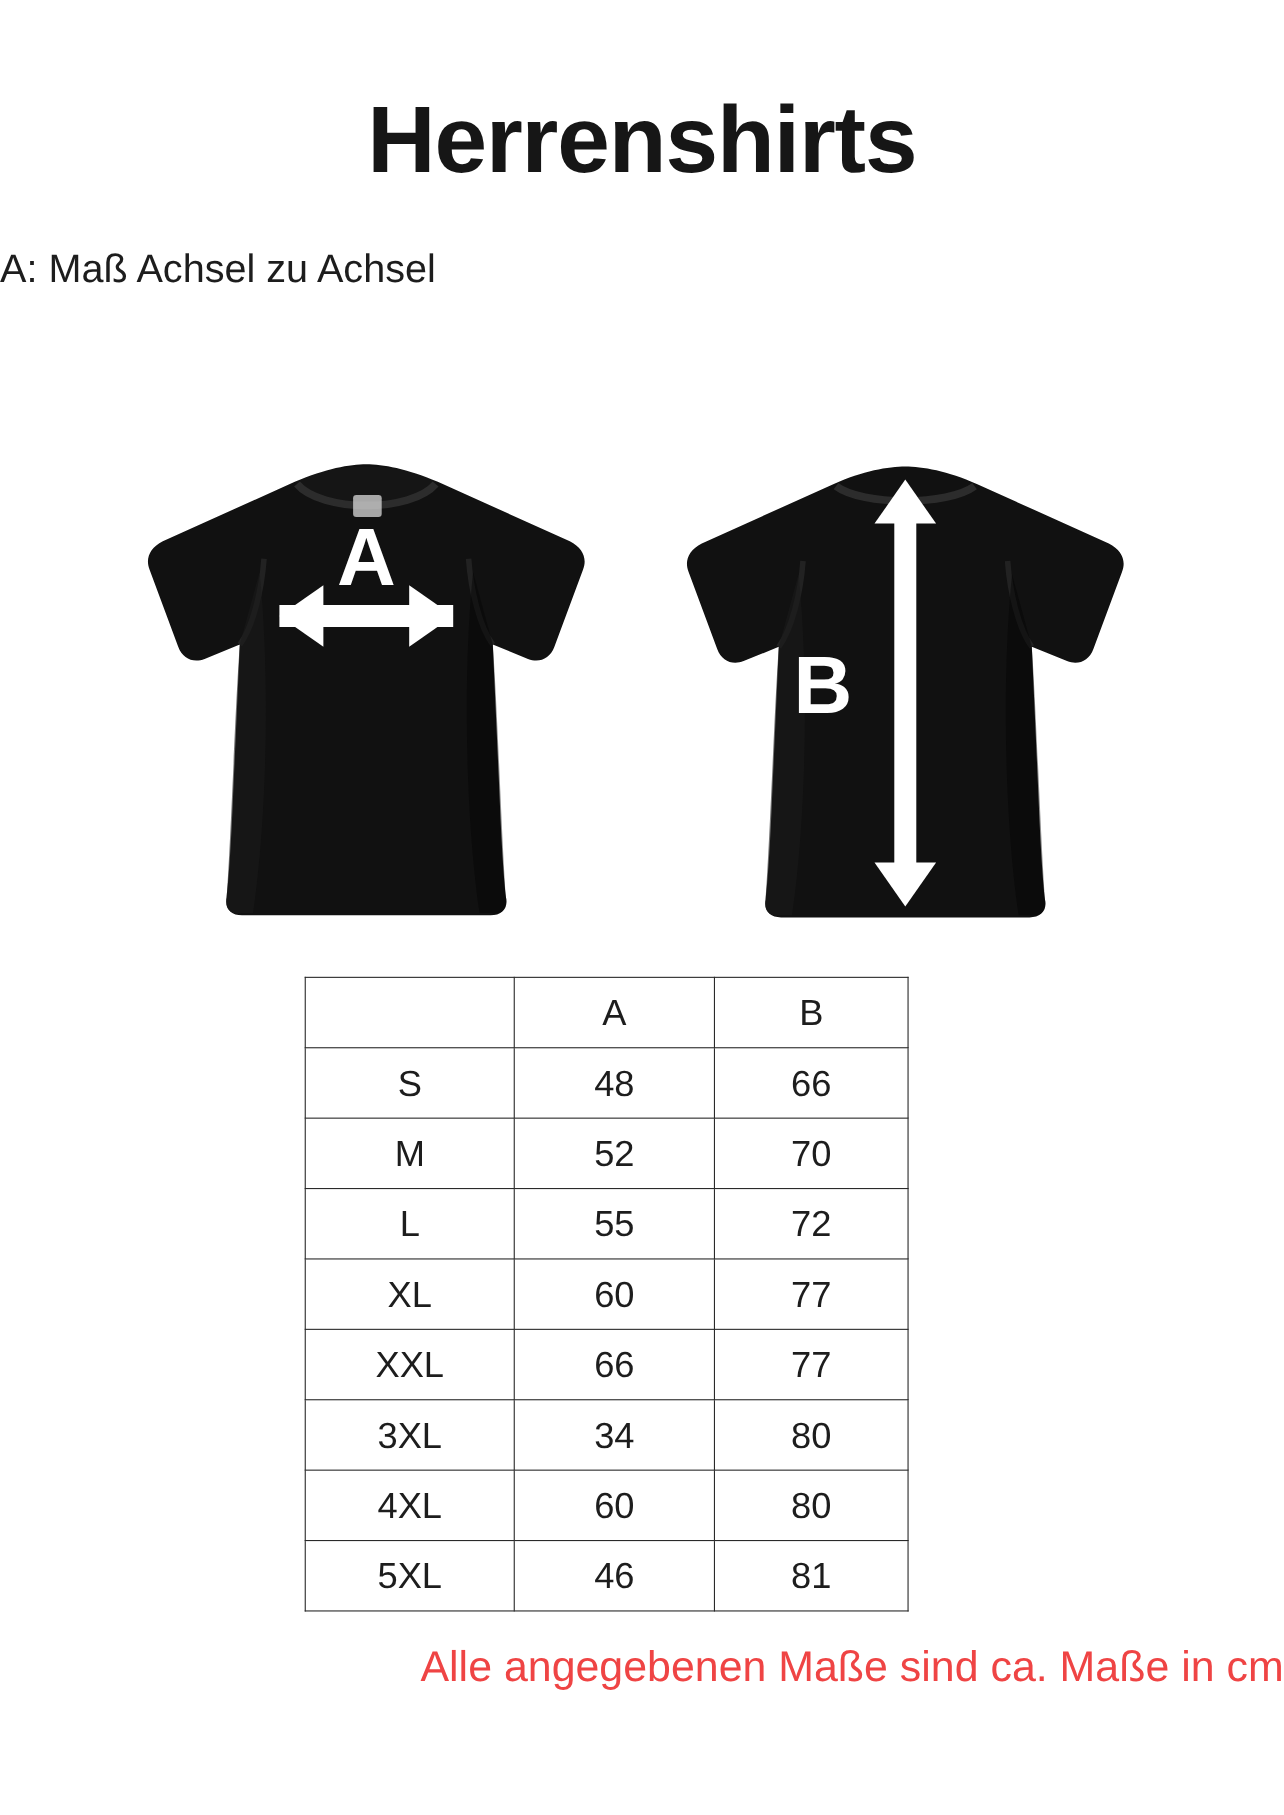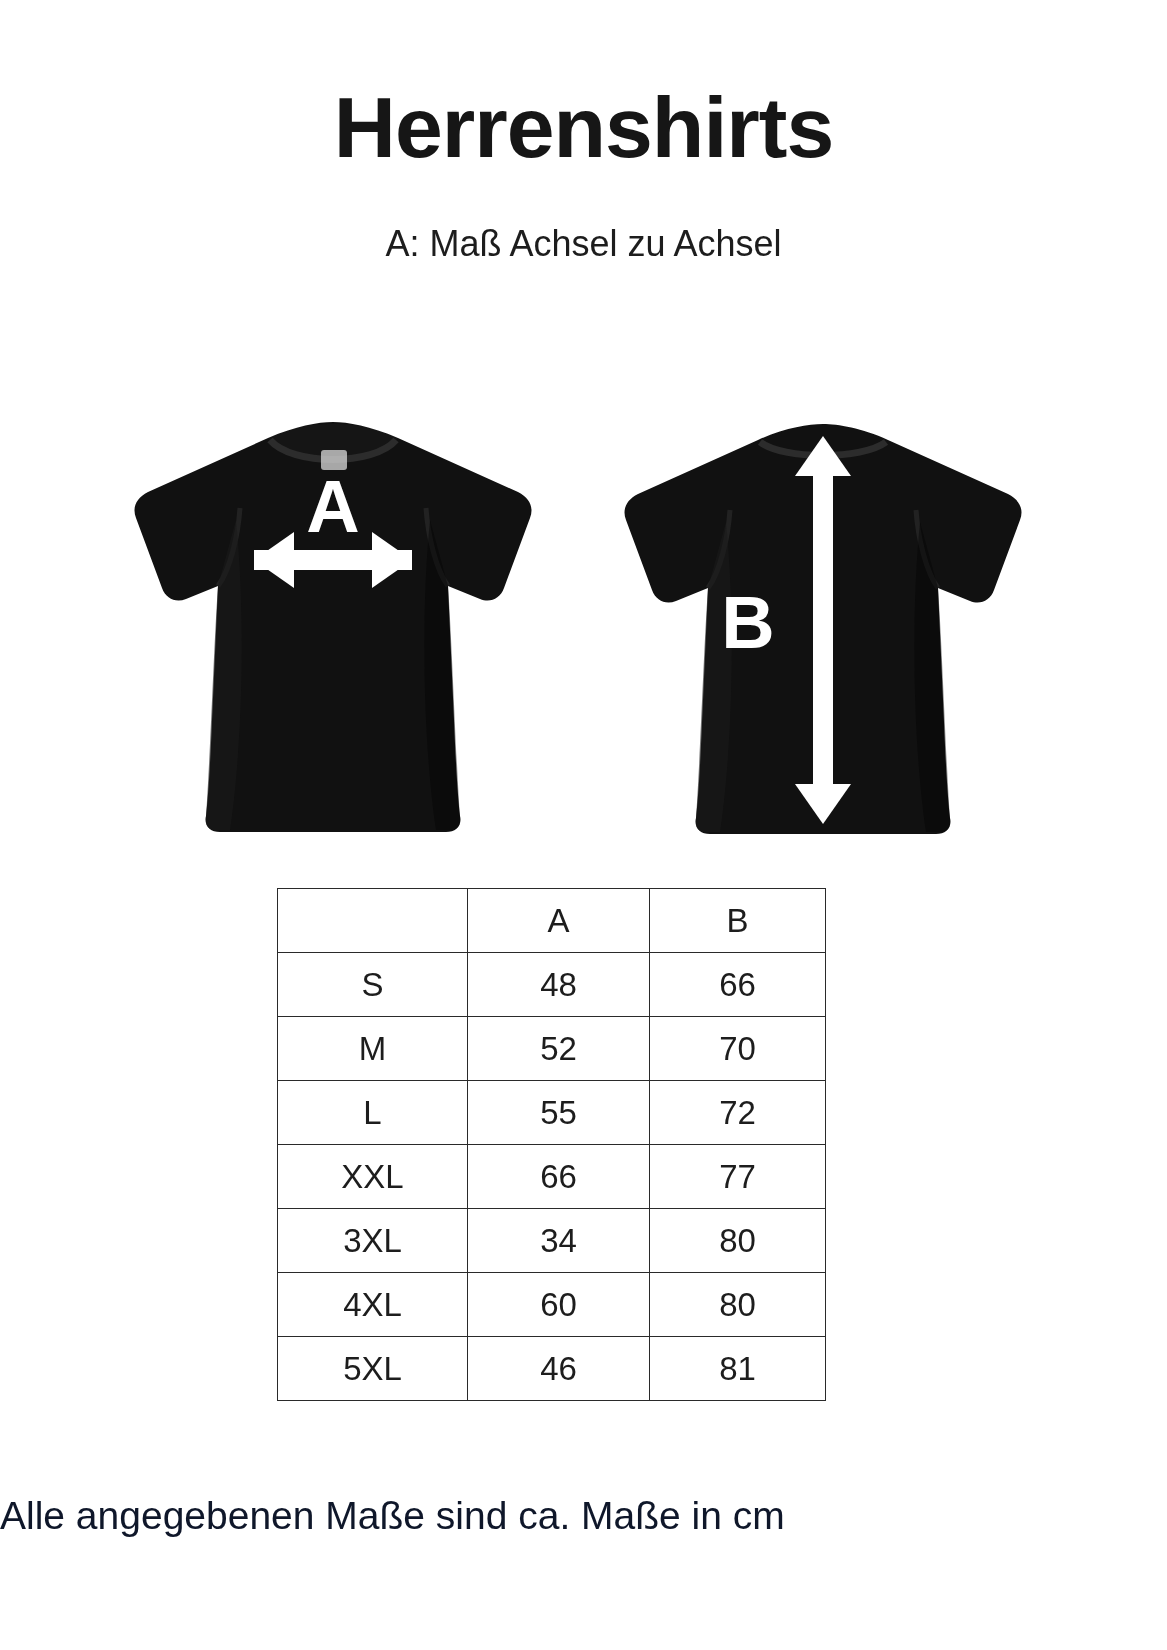--- a/index.html
+++ b/index.html
@@ -34,21 +34,21 @@
     letter-spacing: -1px;
     color: #161616;
     line-height: 1;
   }
 
   .legend {
     position: absolute;
     top: 218px;
     left: 0;
     width: 1167px;
-    text-align: center;
+    text-align: left;
     font-size: 36px;
     line-height: 1.42;
     color: #1d1d1d;
   }
   .legend .legend-line {
     display: block;
     white-space: pre;
   }
 
   .shirts {
@@ -89,23 +89,23 @@
   table.size-table th { font-weight: normal; }
   table.size-table col.c0 { width: 190px; }
   table.size-table col.c1 { width: 182px; }
   table.size-table col.c2 { width: 176px; }
 
   .footnote {
     position: absolute;
     top: 1494px;
     left: 0;
     width: 1167px;
-    text-align: left;
+    text-align: right;
     font-size: 39px;
-    color: #0f172a;
+    color: #ef4444;
   }
 </style>
 </head>
 <body>
 
 <div class="page">
 
   <div class="title">Herrenshirts</div>
 
   <div class="legend">
@@ -226,20 +226,25 @@
           <td>M</td>
           <td>52</td>
           <td>70</td>
         </tr>
         <tr>
           <td>L</td>
           <td>55</td>
           <td>72</td>
         </tr>
         <tr>
+          <td>XL</td>
+          <td>60</td>
+          <td>77</td>
+        </tr>
+        <tr>
           <td>XXL</td>
           <td>66</td>
           <td>77</td>
         </tr>
         <tr>
           <td>3XL</td>
           <td>34</td>
           <td>80</td>
         </tr>
         <tr>

